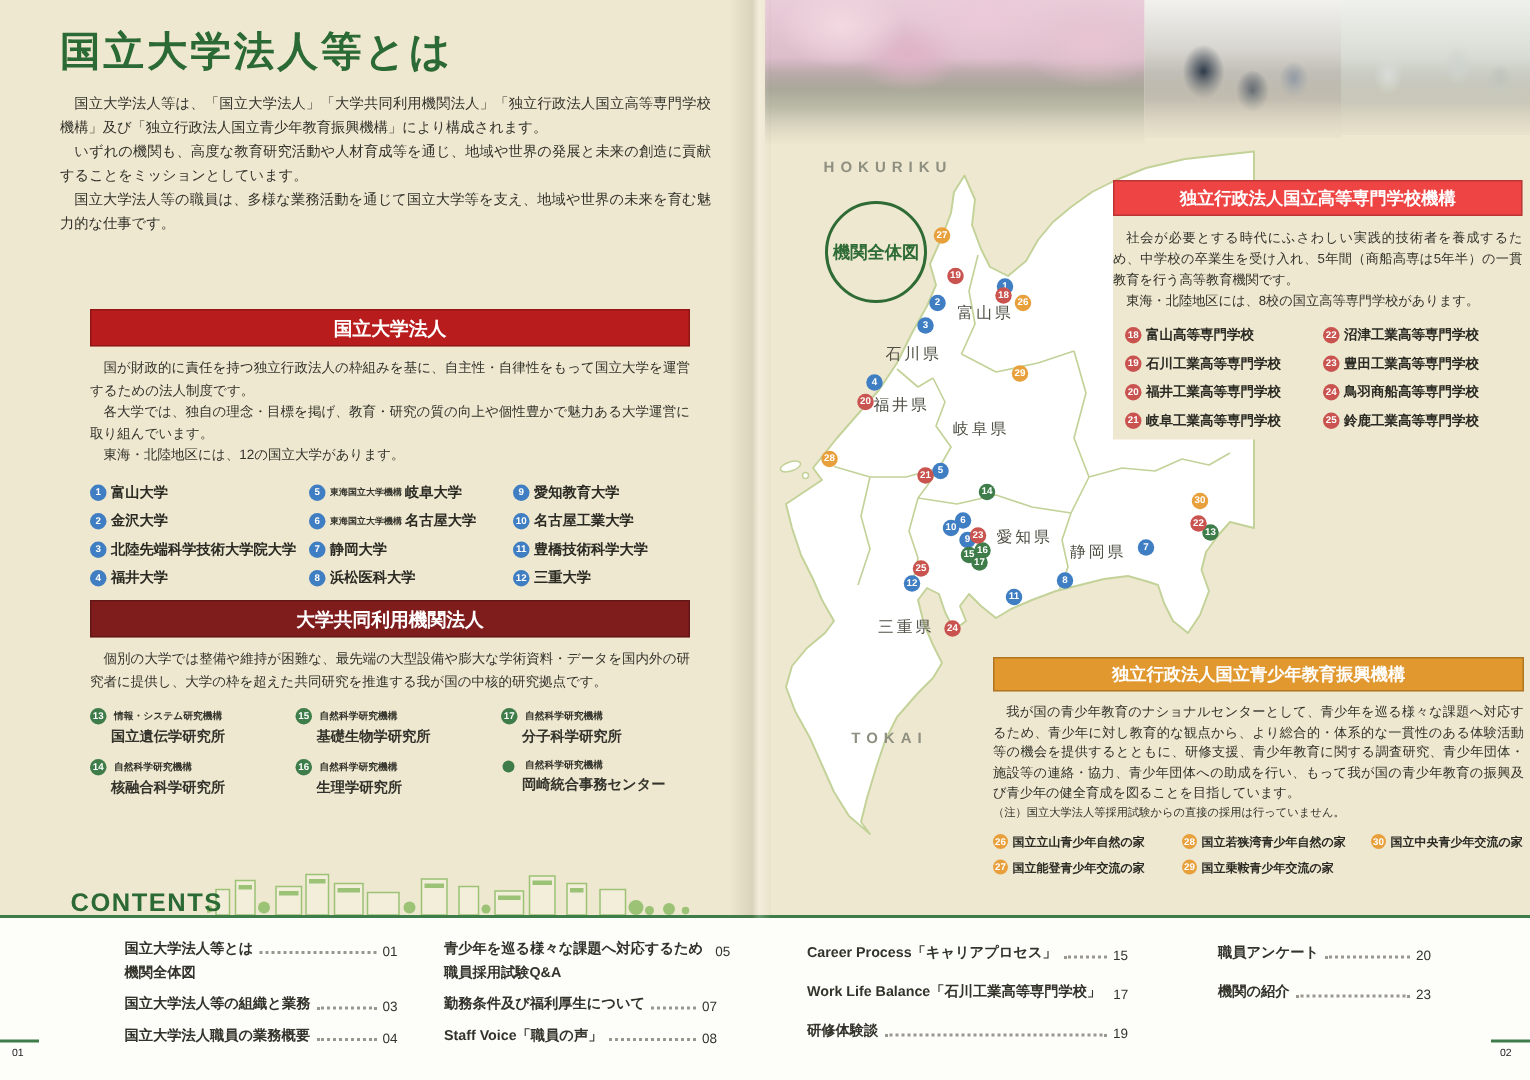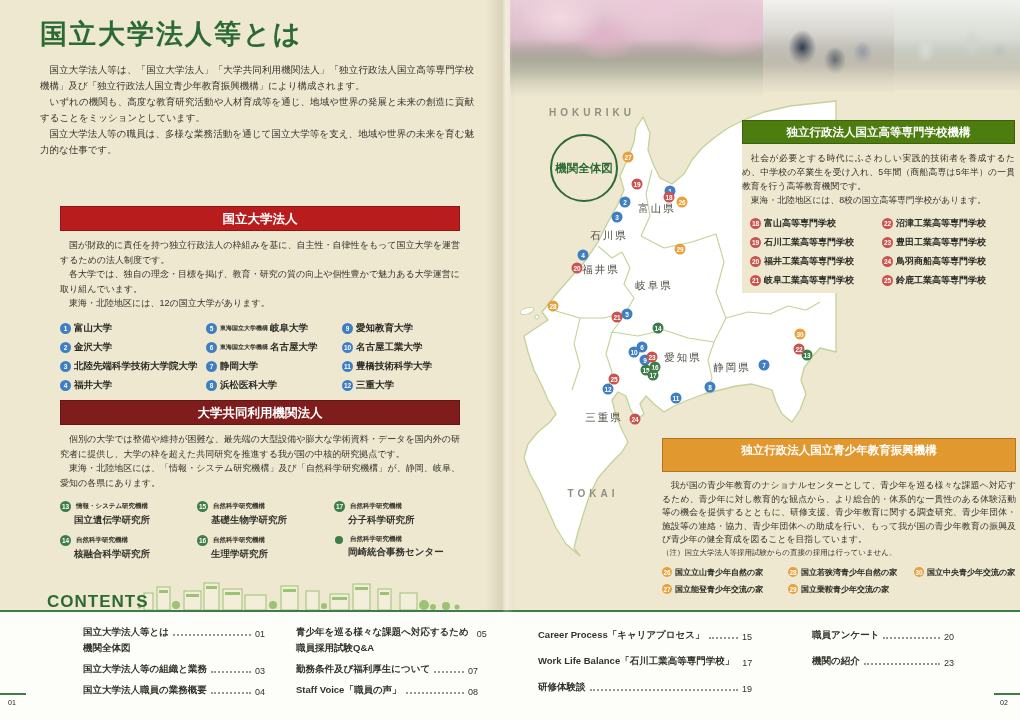--- a/index.html
+++ b/index.html
@@ -77,21 +77,21 @@
   .pref{position:absolute;transform:translate(-50%,-50%);font-size:10.5px;color:#4f4f44;letter-spacing:2px;white-space:nowrap;}
   .mk{position:absolute;width:11px;height:11px;border-radius:50%;transform:translate(-50%,-50%);
     color:#fff;font-size:6.5px;font-weight:bold;display:flex;align-items:center;justify-content:center;}
   .sec-kosen{left:742px;top:120px;width:273px;background:#efe8d1;}
   .sec-kosen .sec-head{font-size:11.5px;height:24px;line-height:24px;}
   .sec-kosen .sec-body{font-size:8.8px;line-height:14px;}
   .kosen-cols{display:flex;margin-top:10px;padding-left:8px;}
   .kosen-cols > div{width:132px;}
   .kosen-cols .nm{font-size:9px;}
   .sec-youth{left:662px;top:438px;width:354px;background:#efe8d1;}
-  .sec-youth .sec-head{font-size:11.5px;height:34px;line-height:23px;}
+  .sec-youth .sec-head{font-size:11.5px;height:23px;line-height:23px;}
   .sec-youth .sec-body{font-size:8.8px;line-height:13.5px;}
   .note{font-size:7.5px;margin-top:1px;}
   .youth-grid{display:grid;grid-template-columns:126px 126px 102px;margin-top:9px;}
   .youth-grid .nm{font-size:8px;}
   .youth-grid .num{width:10px;height:10px;flex-basis:10px;}
 </style>
 </head>
 <body>
 
 <div id="spread">
@@ -241,21 +241,20 @@
             <span class="nm">三重大学</span>
           </div>
         </div>
     </div>
   </section>
 
   <section class="sec sec-joint">
     <div class="sec-head" style="background: #7f1d1d;">大学共同利用機関法人</div>
     <div class="sec-body">
         <p class="para">個別の大学では整備や維持が困難な、最先端の大型設備や膨大な学術資料・データを国内外の研究者に提供し、大学の枠を超えた共同研究を推進する我が国の中核的研究拠点です。</p>
-        <p class="para">東海・北陸地区には、「情報・システム研究機構」及び「自然科学研究機構」が、静岡、岐阜、愛知の各県にあります。</p>
       </div>
     <div class="cols inst-cols">
       <div>
           <div class="inst">
             <div class="l1">
               <span class="num" style="background: rgb(62, 124, 73);">13</span>
               <span class="org">情報・システム研究機構</span>
             </div>
             <div class="iname">国立遺伝学研究所</div>
           </div>
@@ -296,21 +295,21 @@
               <span class="dot" style="background: rgb(62, 124, 73);"></span>
               <span class="org">自然科学研究機構</span>
             </div>
             <div class="iname">岡崎統合事務センター</div>
           </div>
         </div>
     </div>
   </section>
 
   <section class="sec sec-kosen">
-    <div class="sec-head" style="background: #4d7c0f; font-family: Liberation Mono, monospace;">独立行政法人国立高等専門学校機構</div>
+    <div class="sec-head" style="background: #ef4444;">独立行政法人国立高等専門学校機構</div>
     <div class="sec-body">
         <p class="para">社会が必要とする時代にふさわしい実践的技術者を養成するため、中学校の卒業生を受け入れ、5年間（商船高専は5年半）の一貫教育を行う高等教育機関です。</p>
         <p class="para">東海・北陸地区には、8校の国立高等専門学校があります。</p>
       </div>
     <div class="kosen-cols">
       <div>
           <div class="li">
             <span class="num" style="background: rgb(201, 83, 79);">18</span>
             <span class="nm">富山高等専門学校</span>
           </div>

